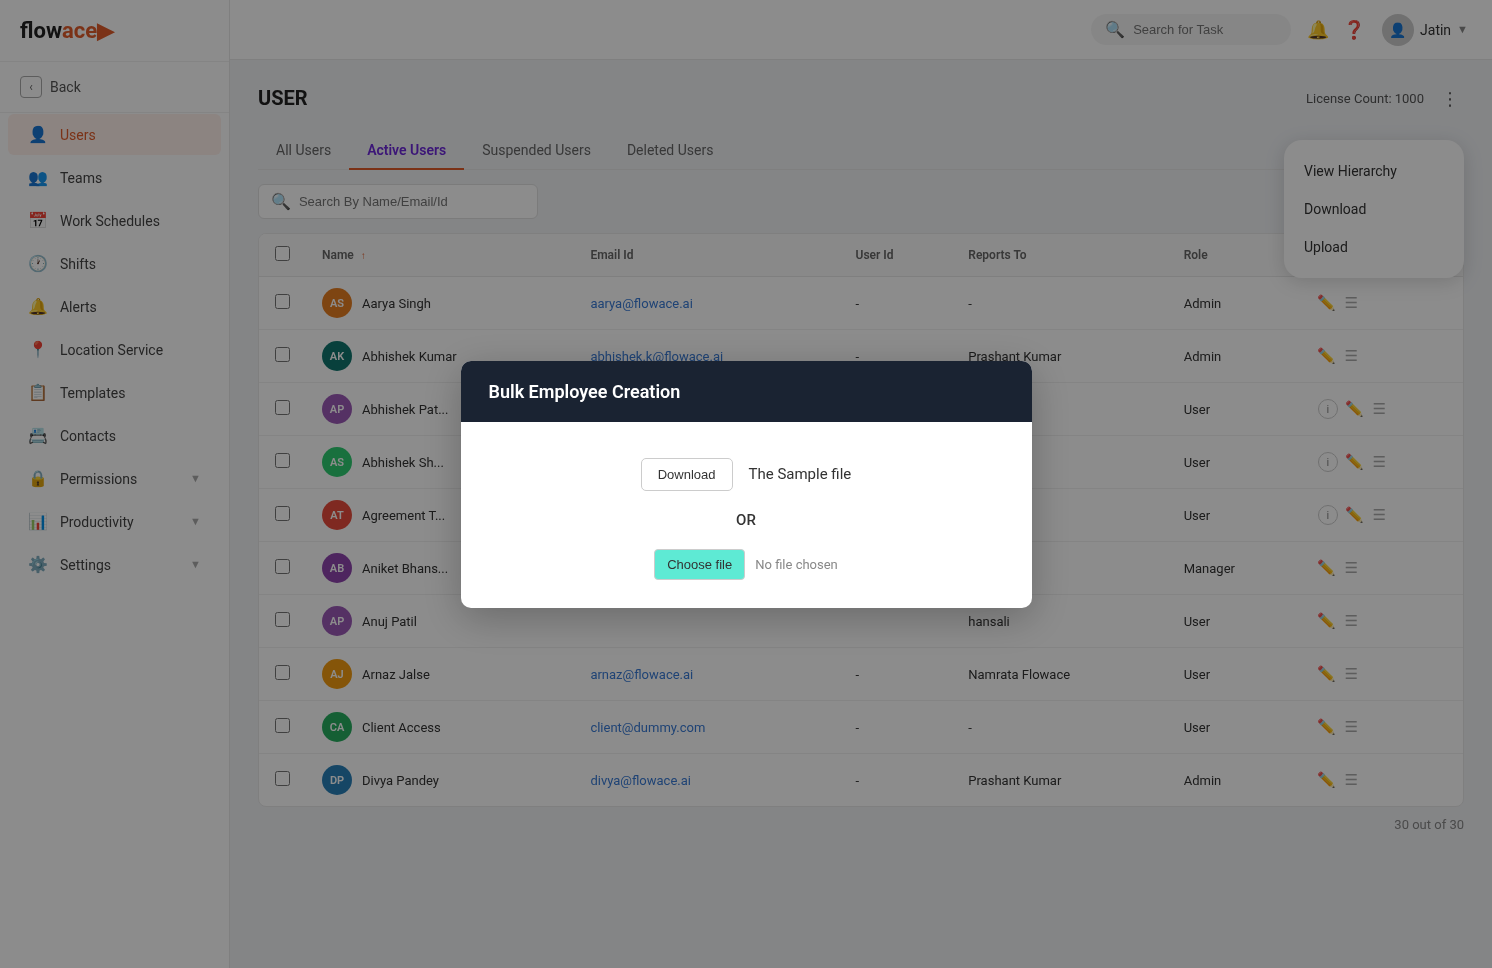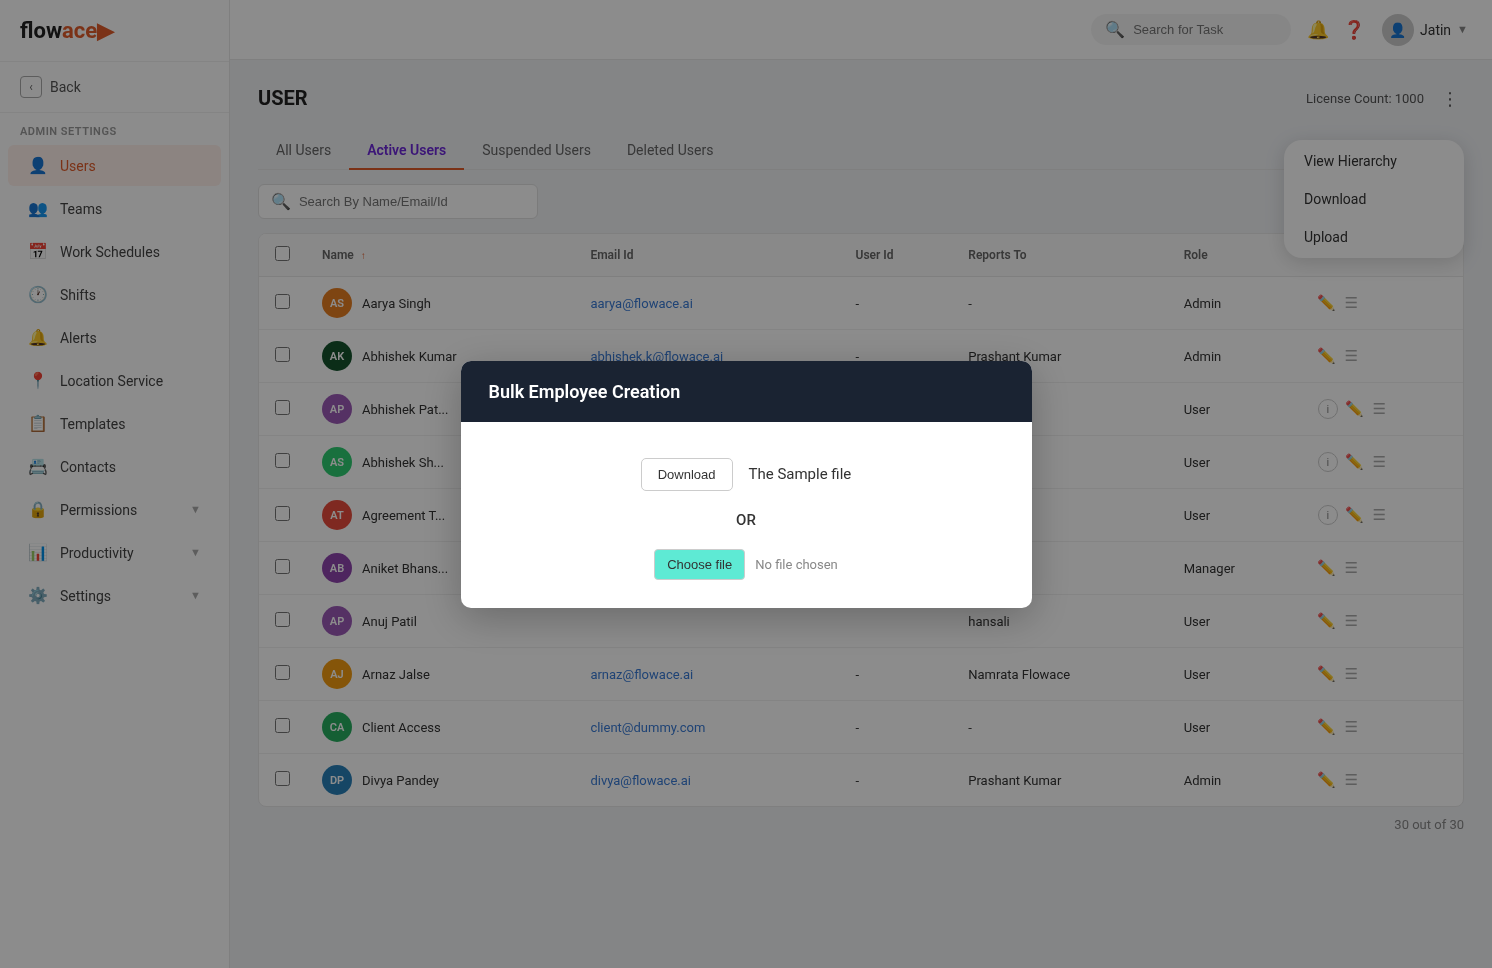--- a/index.html
+++ b/index.html
@@ -204,21 +204,21 @@
     
     .context-menu {
       position: absolute;
       top: 80px;
       right: 28px;
       background: #fff;
       border-radius: 18px;
       box-shadow: 0 4px 20px rgba(0,0,0,0.15);
       z-index: 100;
       min-width: 180px;
-      padding: 2px 0;
+      padding: 12px 0;
     }
     .context-menu-item {
       padding: 11px 20px;
       font-size: 14px;
       color: #333;
       cursor: pointer;
     }
 
     
     .modal-overlay {
@@ -318,21 +318,20 @@
 <div class="sidebar">
   <div class="sidebar-logo">
     <span class="logo-text">
       <span>flow</span><span class="logo-accent">ace▶</span>
     </span>
   </div>
   <div class="back-btn">
     <div class="back-icon">‹</div>
     <span>Back</span>
   </div>
-  <div class="admin-settings-label">ADMIN SETTINGS</div>
 
   <div class="nav-item active">
     <span class="nav-item-icon">👤</span>
     <span class="nav-item-label">Users</span>
   </div>
   <div class="nav-item">
     <span class="nav-item-icon">👥</span>
     <span class="nav-item-label">Teams</span>
   </div>
   <div class="nav-item">
@@ -453,21 +452,21 @@
 
         <span title="Edit">✏️</span>
         <span title="More">☰</span>
       </div>
     </td>
   </tr>
             <tr>
     <td><input type="checkbox" style=""></td>
     <td>
       <div class="user-cell">
-        <div class="avatar" style="background:#14532d">AK</div>
+        <div class="avatar" style="background:#0f766e">AK</div>
         <span>Abhishek Kumar</span>
       </div>
     </td>
     <td><span class="email-link">abhishek.k@flowace.ai</span></td>
     <td>-</td>
     <td>Prashant Kumar</td>
     <td>Admin</td>
     <td>
       <div class="row-actions">
 

